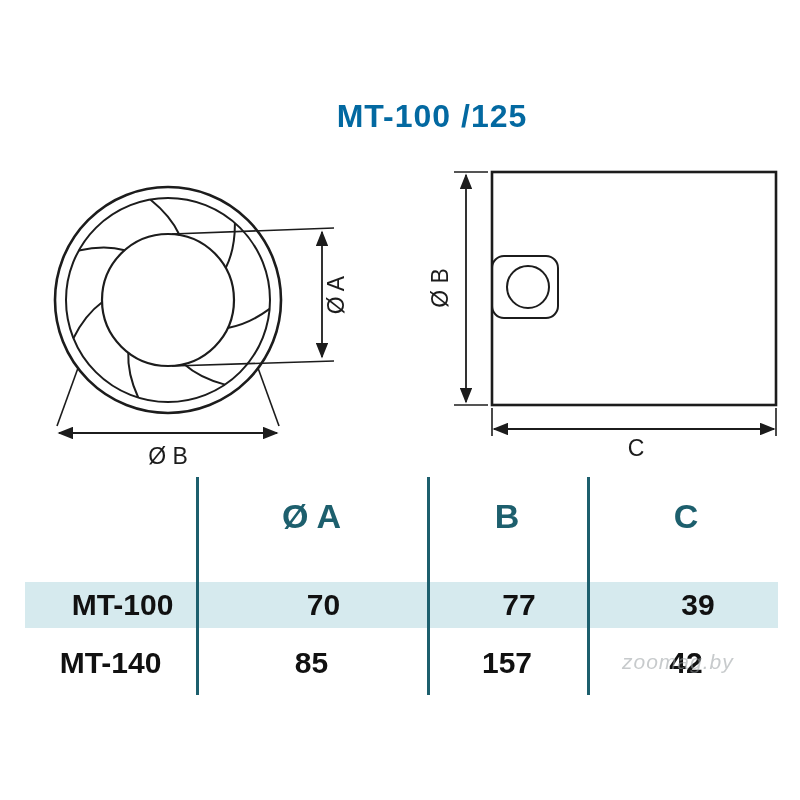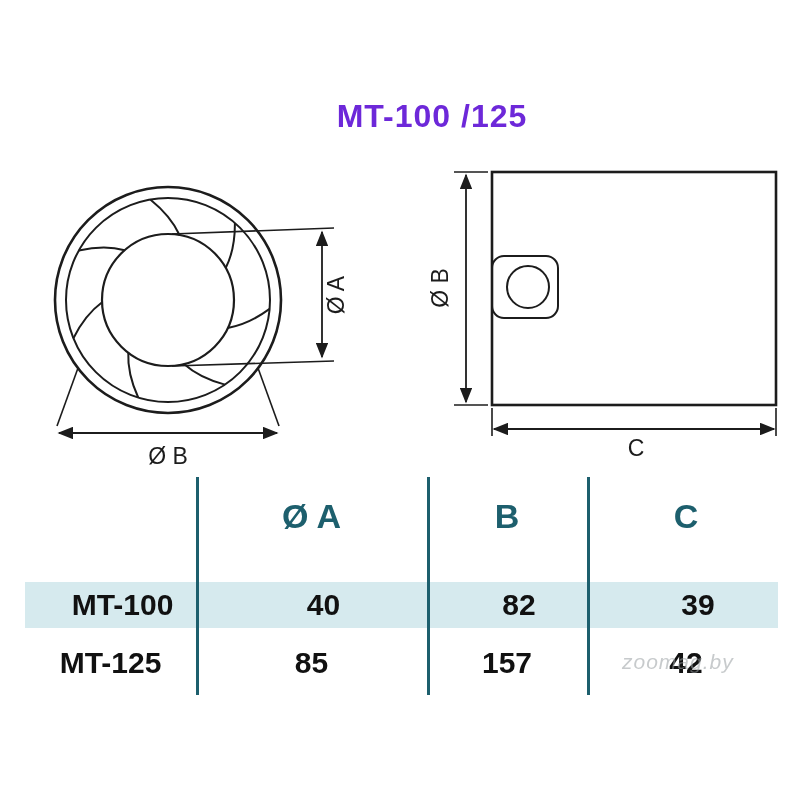--- a/index.html
+++ b/index.html
@@ -4,21 +4,21 @@
 <style>
   html,body{margin:0;padding:0;}
   body{
     width:800px;height:800px;position:relative;background:#ffffff;
     font-family:"Liberation Sans", sans-serif;color:#1c1c1c;overflow:hidden;
   }
   .abs{position:absolute;}
   
   #title{
     top:98px;left:432px;transform:translateX(-50%);
-    font-size:32px;font-weight:700;color:#6d28d9;letter-spacing:1px;white-space:nowrap;
+    font-size:32px;font-weight:700;color:#0369a1;letter-spacing:1px;white-space:nowrap;
   }
   
   #drawing{top:0;left:0;}
   
   .vline{width:3px;top:477px;height:218px;background:#1d5f6d;z-index:3;}
   #vline-1{left:196px;}
   #vline-2{left:427px;}
   #vline-3{left:587px;}
   .th{
     top:494px;height:44px;line-height:44px;text-align:center;
@@ -108,22 +108,22 @@
 
 <div class="abs vline" id="vline-1"></div>
 <div class="abs vline" id="vline-2"></div>
 <div class="abs vline" id="vline-3"></div>
 
 <div class="abs th col-a">Ø A</div>
 <div class="abs th col-b">B</div>
 <div class="abs th col-c">C</div>
 
 <div class="abs td row-1 col-model">MT-100</div>
-<div class="abs td row-1 col-a">40</div>
-<div class="abs td row-1 col-b">82</div>
+<div class="abs td row-1 col-a">70</div>
+<div class="abs td row-1 col-b">77</div>
 <div class="abs td row-1 col-c">39</div>
 
-<div class="abs td row-2 col-model">MT-125</div>
+<div class="abs td row-2 col-model">MT-140</div>
 <div class="abs td row-2 col-a">85</div>
 <div class="abs td row-2 col-b">157</div>
 <div class="abs td row-2 col-c">42</div>
 
 <div class="abs" id="watermark">zoomag.by</div>
 
 </body></html>

